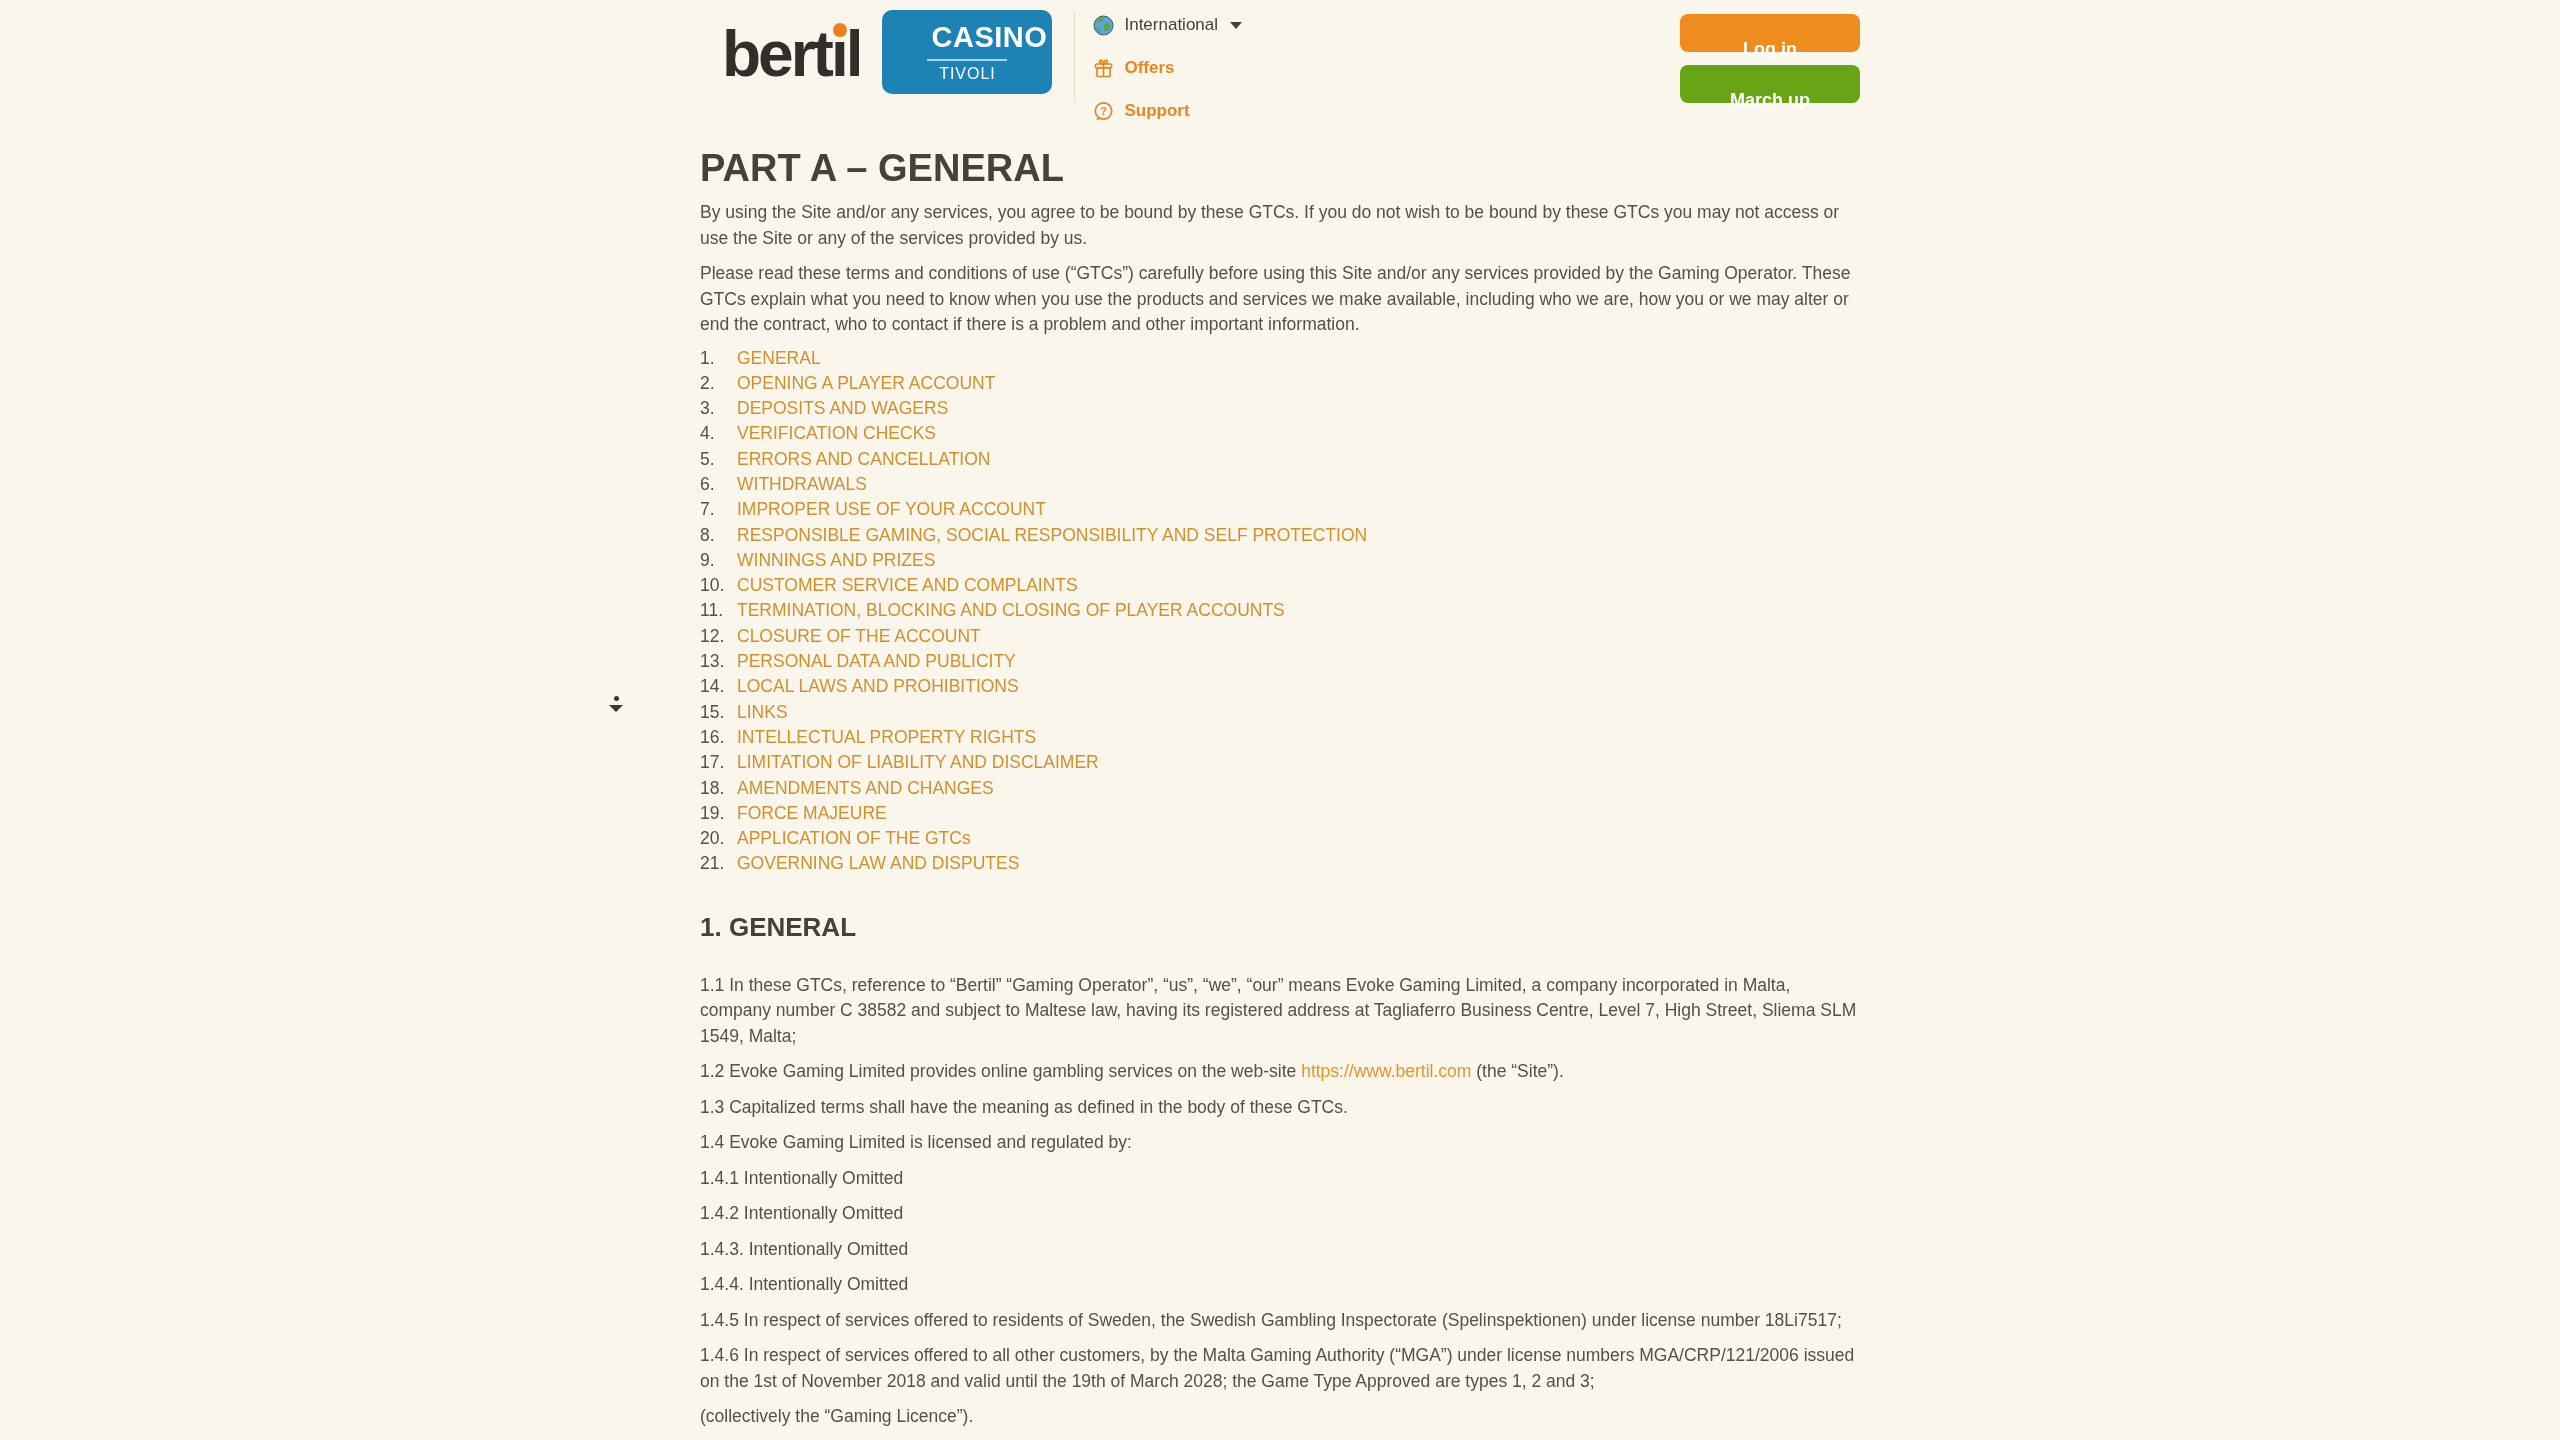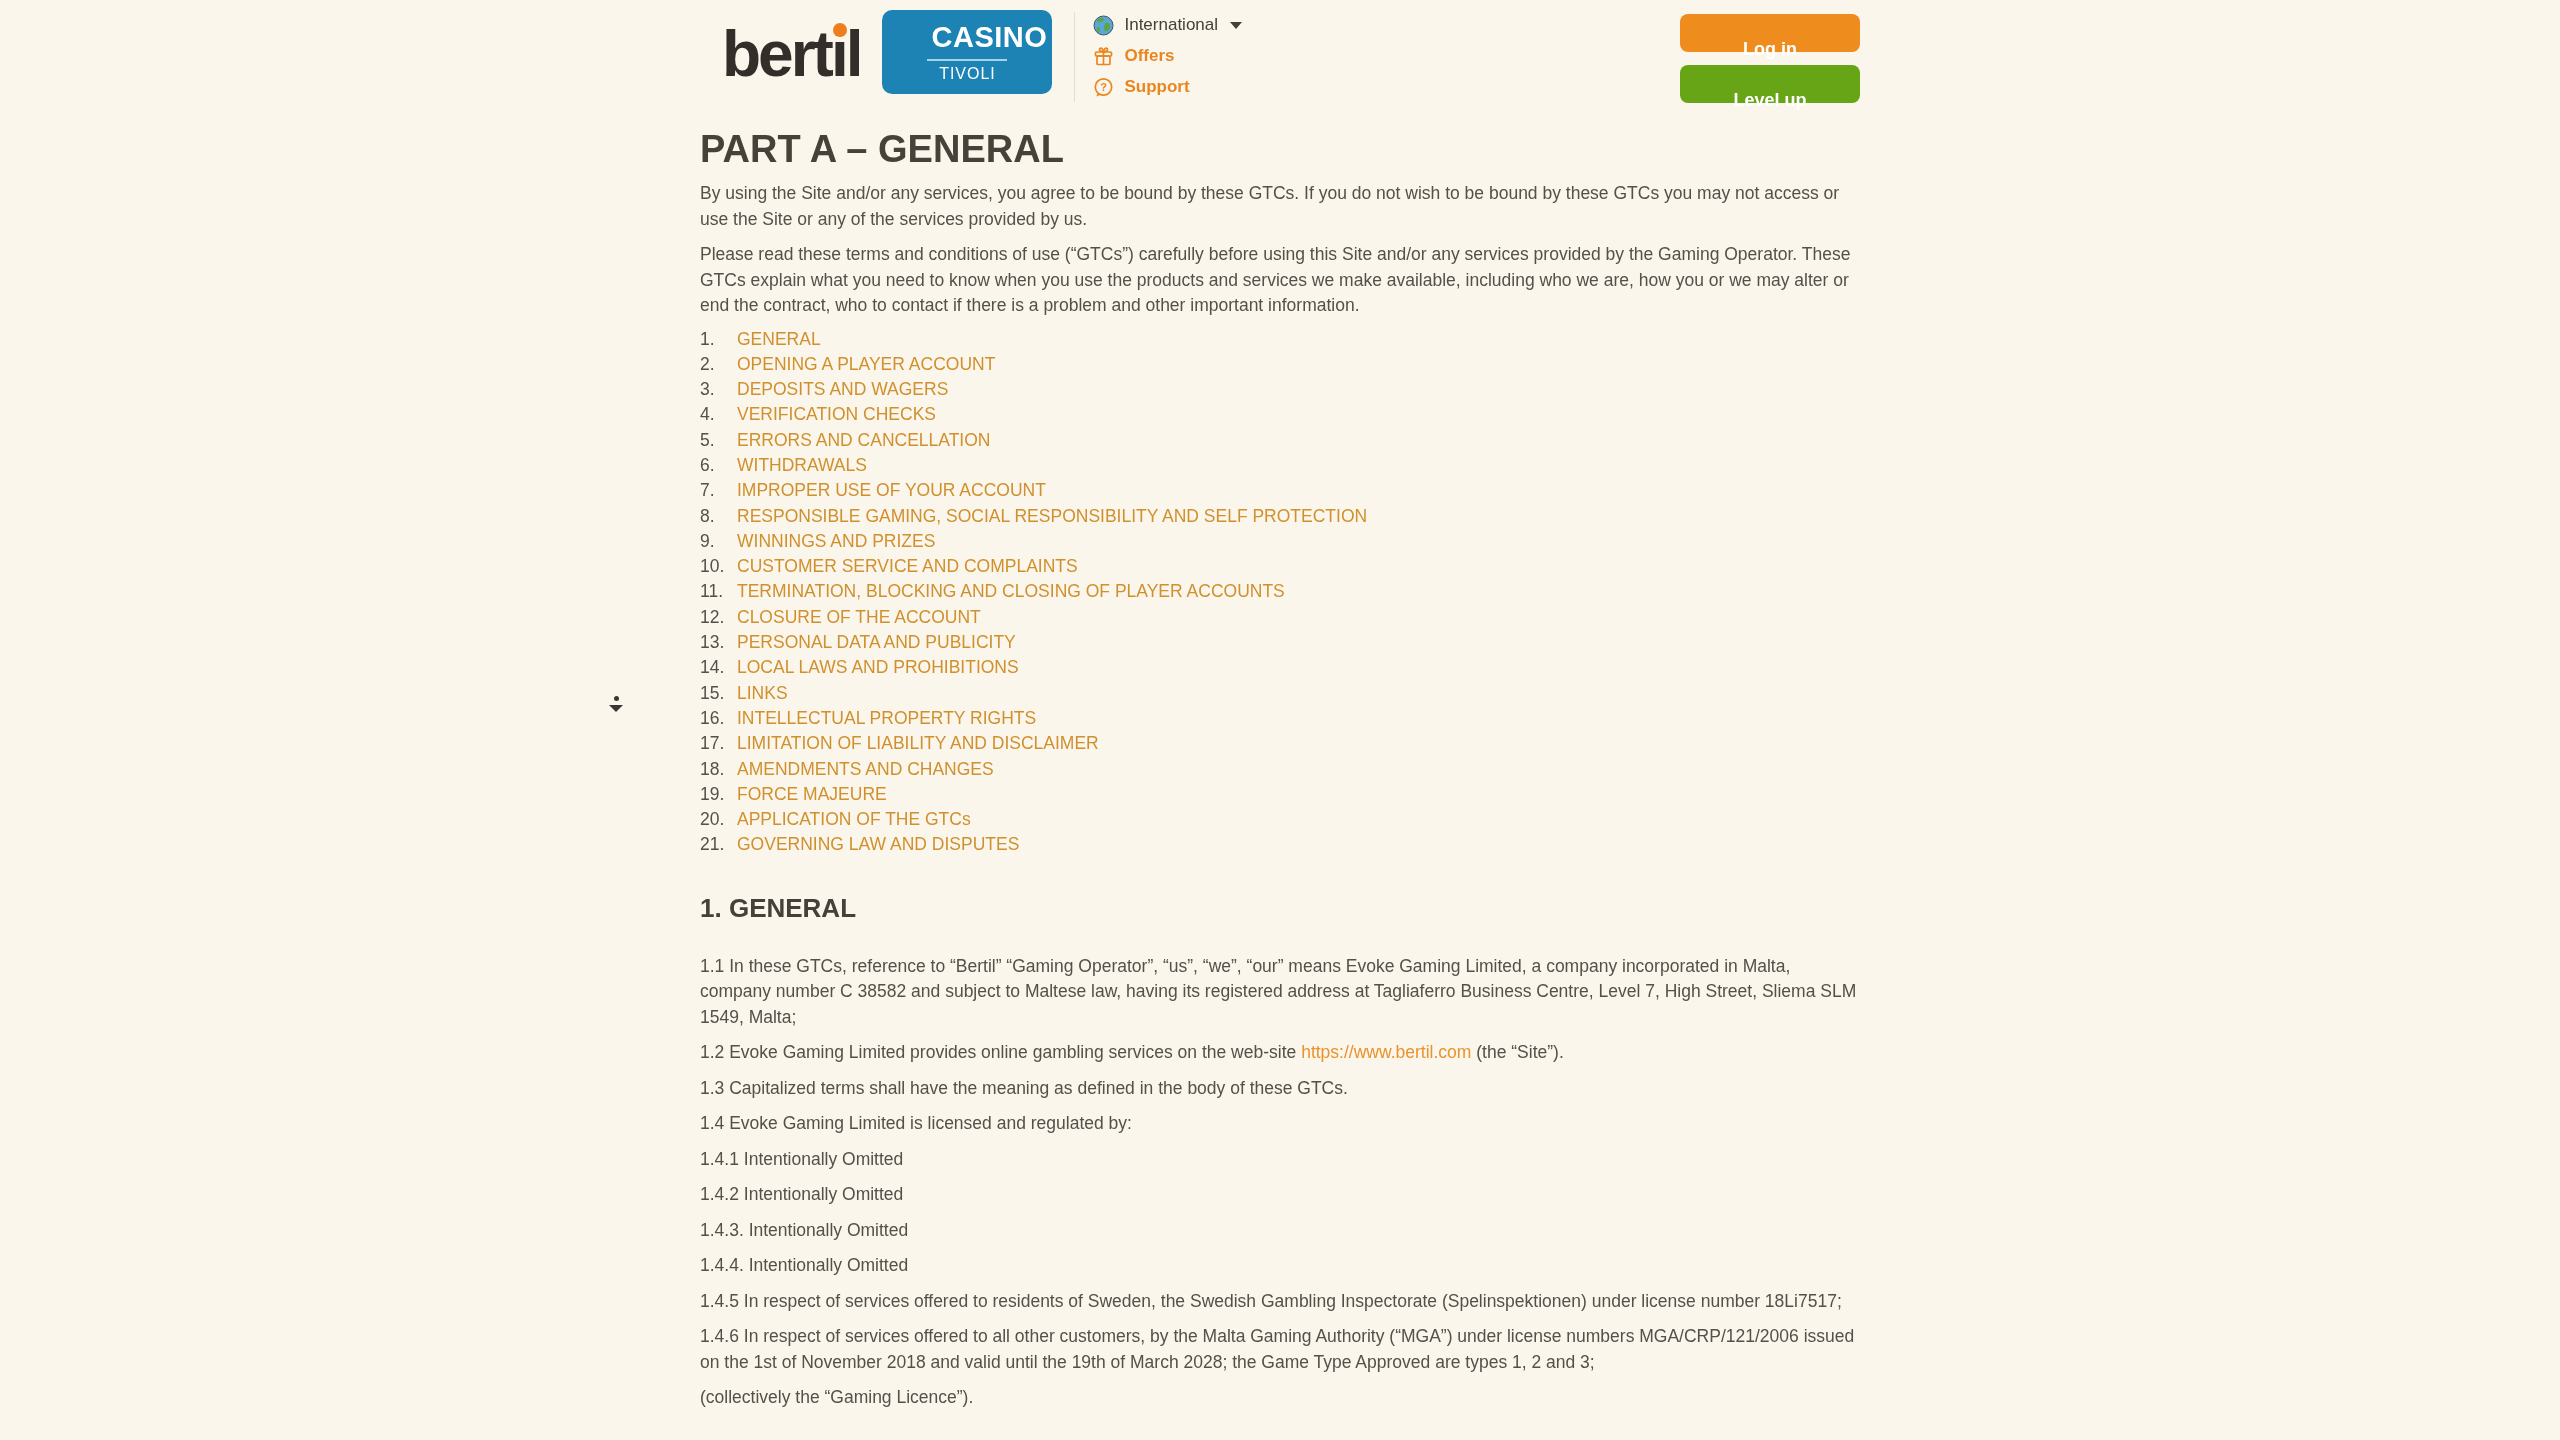--- a/index.html
+++ b/index.html
@@ -33,21 +33,21 @@
     margin-left: 22px; width: 170px; height: 84px;
     background: #1d83b5; border-radius: 10px;
     display: flex; flex-direction: column; align-items: center; justify-content: center;
     color: #fff; cursor: pointer;
   }
   .badge-title { font-size: 29px; font-weight: 800; letter-spacing: 0.5px; margin-left: 44px; }
   .badge-line { width: 80px; height: 2px; background: #a6d4e8; margin: 5px 0 4px; }
   .badge-sub { font-size: 16px; letter-spacing: 1px; font-weight: 400; }
   .vdiv { width: 1px; height: 90px; background: #e4decf; margin: 2px 18px 0 22px; }
   
-  .hnav { display: flex; flex-direction: column; gap: 9px; padding-top: 4px; justify-content: flex-end; }
+  .hnav { display: flex; flex-direction: column; gap: 21px; padding-top: 4px; justify-content: flex-end; }
   .nav-row { display: flex; align-items: center; gap: 10px; font-size: 17px; cursor: pointer; height: 22px; }
   .nav-row.lang { color: #454038; }
   .nav-row.orange { color: #e9861f; font-weight: 700; }
   .caret {
     width: 0; height: 0; margin-left: 2px;
     border-left: 6px solid transparent; border-right: 6px solid transparent;
     border-top: 7px solid #454038;
   }
   .icon-svg { display: block; }
   
@@ -128,21 +128,21 @@
         <svg class="icon-svg" width="21" height="21" viewBox="0 0 21 21">
           <circle cx="10.5" cy="10" r="8.2" fill="none" stroke="#e9861f" stroke-width="1.7"></circle>
           <path d="M4.5 16.5 L3.2 19.5 L7 18" fill="#e9861f"></path>
           <text x="10.5" y="14" text-anchor="middle" font-size="11" font-weight="bold" fill="#e9861f" font-family="Liberation Sans, sans-serif">?</text>
         </svg>
         <span>Support</span>
       </div>
     </nav>
     <div class="auth">
       <button class="btn login">Log in</button>
-      <button class="btn signup">Level up</button>
+      <button class="btn signup">March up</button>
     </div>
   </div>
 </header>
 
 <main class="content">
   <h1>PART A – GENERAL</h1>
 
   <p class="body-p">By using the Site and/or any services, you agree to be bound by these GTCs. If you do not wish to be bound by these GTCs you may not access or use the Site or any of the services provided by us.</p>
   <p class="body-p">Please read these terms and conditions of use (“GTCs”) carefully before using this Site and/or any services provided by the Gaming Operator. These GTCs explain what you need to know when you use the products and services we make available, including who we are, how you or we may alter or end the contract, who to contact if there is a problem and other important information.</p>
 

